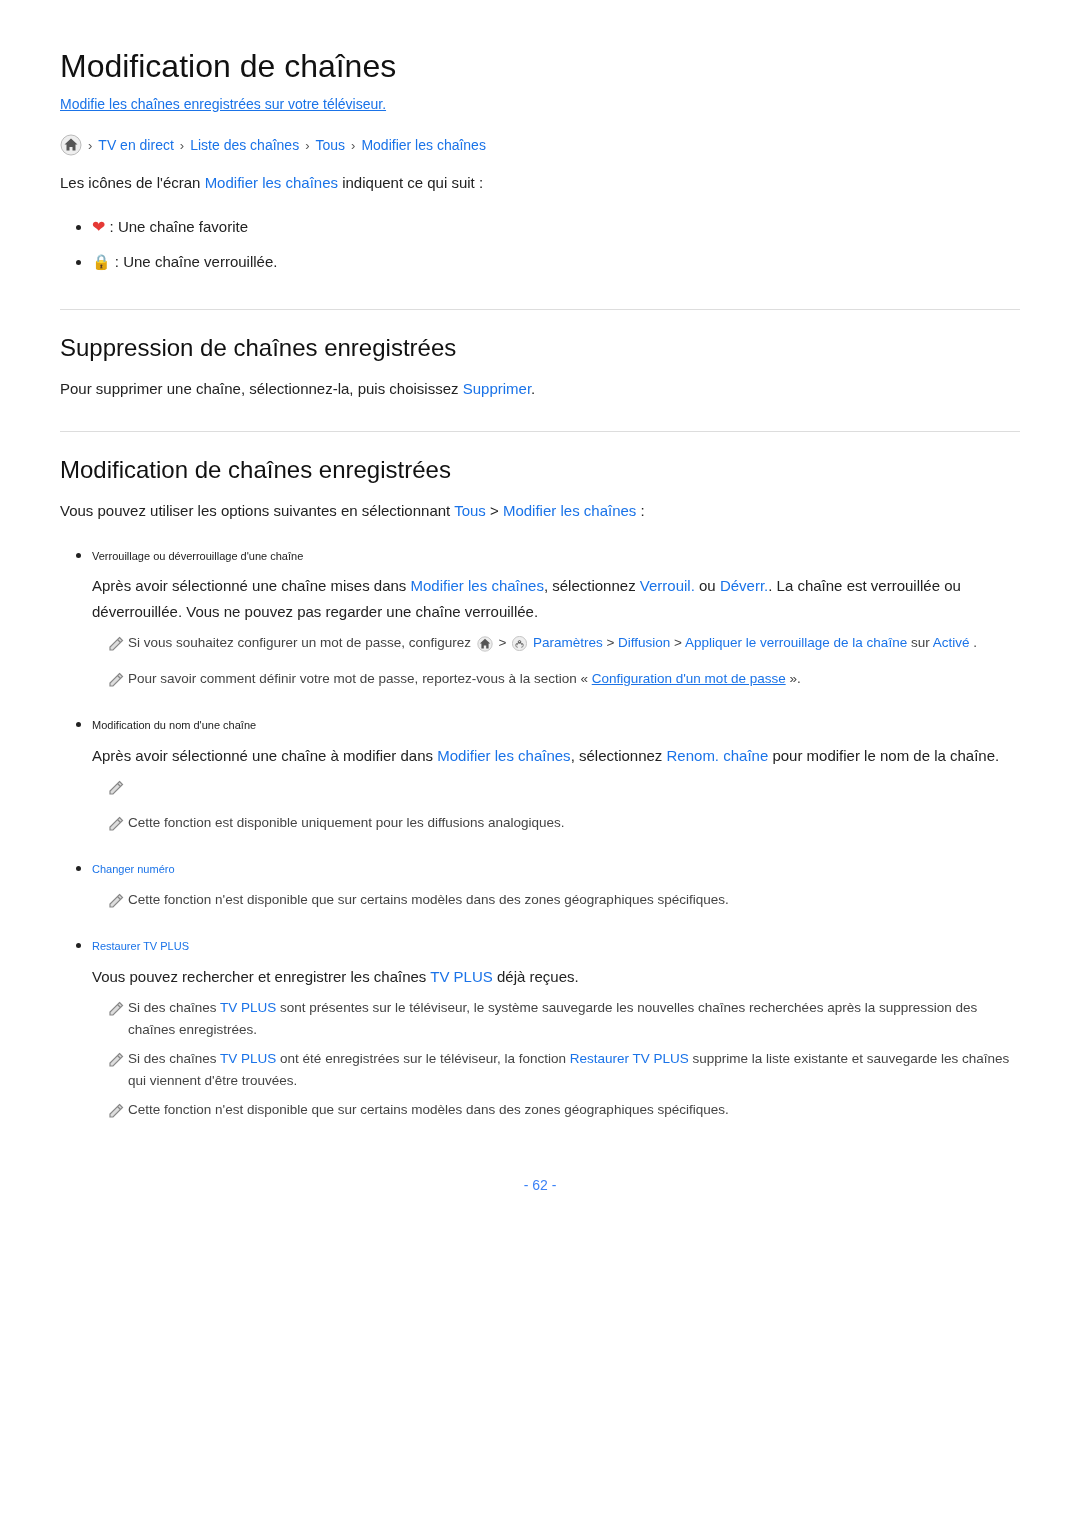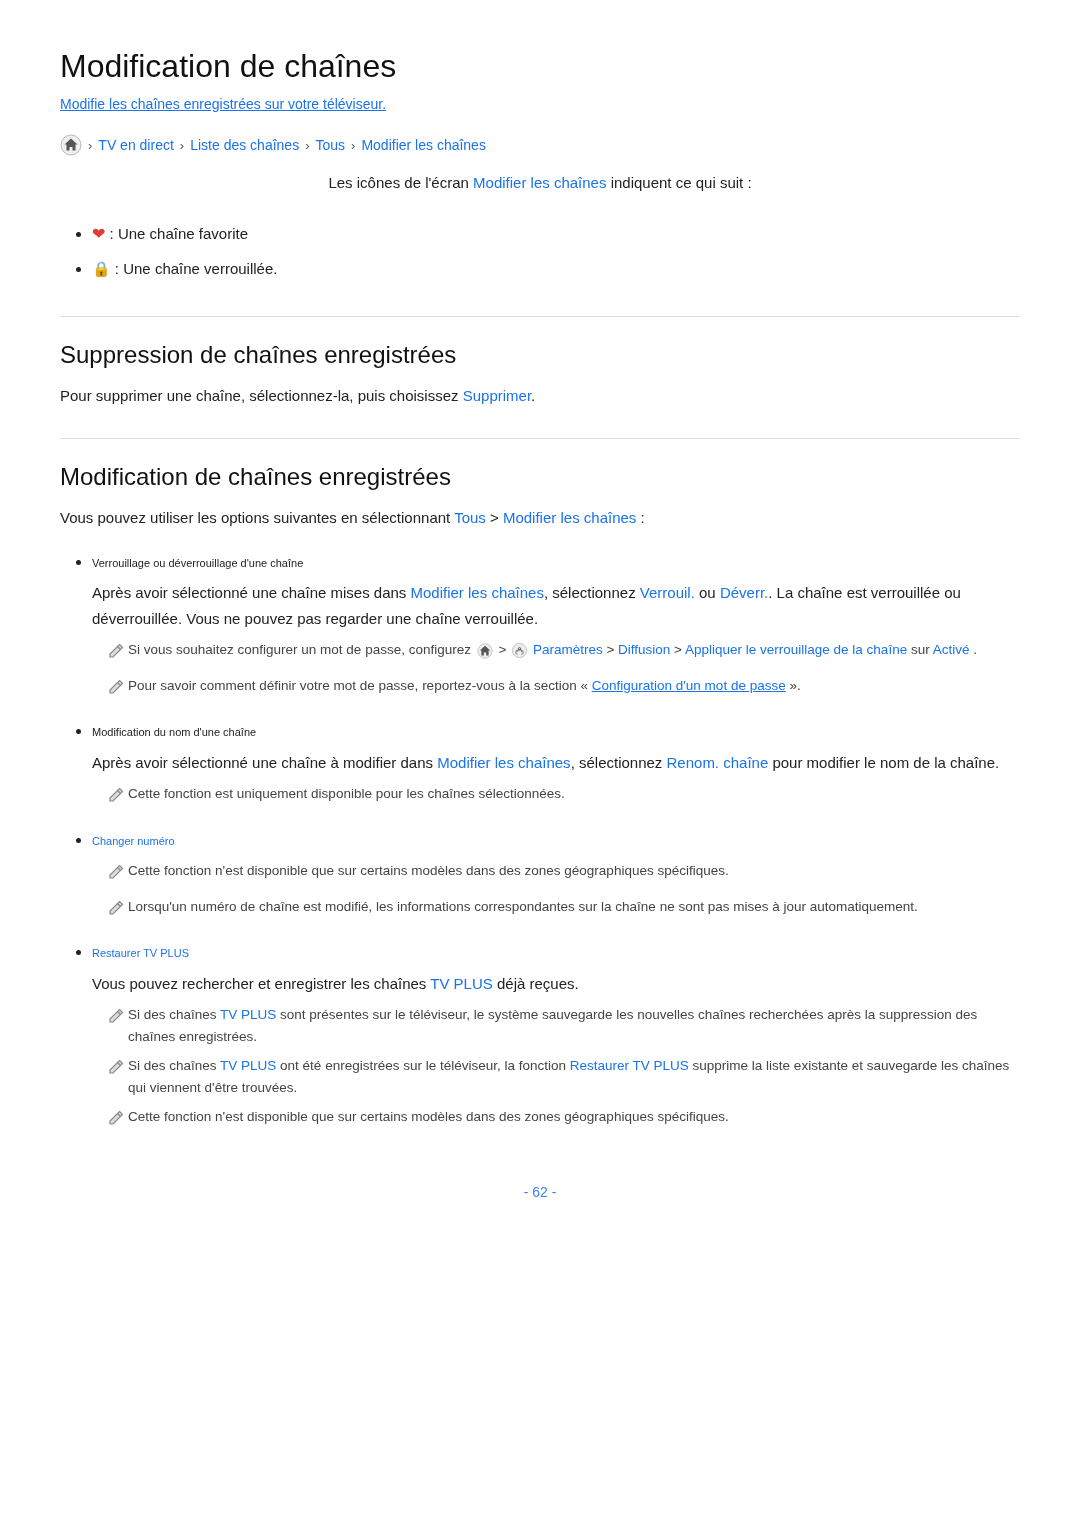--- a/index.html
+++ b/index.html
@@ -44,22 +44,21 @@
       color: #555;
       font-size: 13px;
     }
     .breadcrumb .bc-link {
       color: #1a73e8;
       font-size: 14px;
     }
     .intro-text {
       font-size: 15px;
       color: #222;
-      margin-bottom: 30px;
-      text-align: center;
+      margin-bottom: 23px;
     }
     .icon-list {
       list-style: disc;
       padding-left: 32px;
       margin-bottom: 35px;
     }
     .icon-list li {
       font-size: 15px;
       color: #222;
       margin-bottom: 10px;
@@ -279,47 +278,46 @@
       <span>Après avoir sélectionné une chaîne à modifier dans </span><span class="link-blue">Modifier les chaînes</span><span>, sélectionnez </span><span class="link-blue">Renom. chaîne</span><span> pour modifier le nom de la chaîne.</span>
     </p>
     
     <div class="note-block">
       <span class="note-icon">
         <svg viewBox="0 0 16 16" fill="none" xmlns="http://www.w3.org/2000/svg">
           <path d="M11.5 1.5l3 3L5 14H2v-3L11.5 1.5z" stroke="#888" stroke-width="1.2" fill="#ddd"></path>
           <path d="M9.5 3.5l3 3" stroke="#888" stroke-width="1.2"></path>
         </svg>
       </span>
-      <span class="note-text">Cette fonction est uniquement disponible pour les chaînes sélectionnées.</span>
-    </div>
-    
+    </div>
+    
+    <div class="note-block">
+      <span class="note-icon">
+        <svg viewBox="0 0 16 16" fill="none" xmlns="http://www.w3.org/2000/svg">
+          <path d="M11.5 1.5l3 3L5 14H2v-3L11.5 1.5z" stroke="#888" stroke-width="1.2" fill="#ddd"></path>
+          <path d="M9.5 3.5l3 3" stroke="#888" stroke-width="1.2"></path>
+        </svg>
+      </span>
+      <span class="note-text">Cette fonction est disponible uniquement pour les diffusions analogiques.</span>
+    </div>
   </li>
 
   <li>
     <span class="li-title colored link-blue">Changer numéro</span>
     
     <div class="note-block">
       <span class="note-icon">
         <svg viewBox="0 0 16 16" fill="none" xmlns="http://www.w3.org/2000/svg">
           <path d="M11.5 1.5l3 3L5 14H2v-3L11.5 1.5z" stroke="#888" stroke-width="1.2" fill="#ddd"></path>
           <path d="M9.5 3.5l3 3" stroke="#888" stroke-width="1.2"></path>
         </svg>
       </span>
       <span class="note-text">Cette fonction n'est disponible que sur certains modèles dans des zones géographiques spécifiques.</span>
     </div>
     
-    <div class="note-block">
-      <span class="note-icon">
-        <svg viewBox="0 0 16 16" fill="none" xmlns="http://www.w3.org/2000/svg">
-          <path d="M11.5 1.5l3 3L5 14H2v-3L11.5 1.5z" stroke="#888" stroke-width="1.2" fill="#ddd"></path>
-          <path d="M9.5 3.5l3 3" stroke="#888" stroke-width="1.2"></path>
-        </svg>
-      </span>
-      <span class="note-text">Lorsqu'un numéro de chaîne est modifié, les informations correspondantes sur la chaîne ne sont pas mises à jour automatiquement.</span>
-    </div>
   </li>
 
   <li>
     <span class="li-title colored link-blue">Restaurer TV PLUS</span>
     <p class="sub-para">
       <span>Vous pouvez rechercher et enregistrer les chaînes </span><span class="link-blue">TV PLUS</span><span> déjà reçues.</span>
     </p>
     
     <div class="note-block">
       <span class="note-icon">

